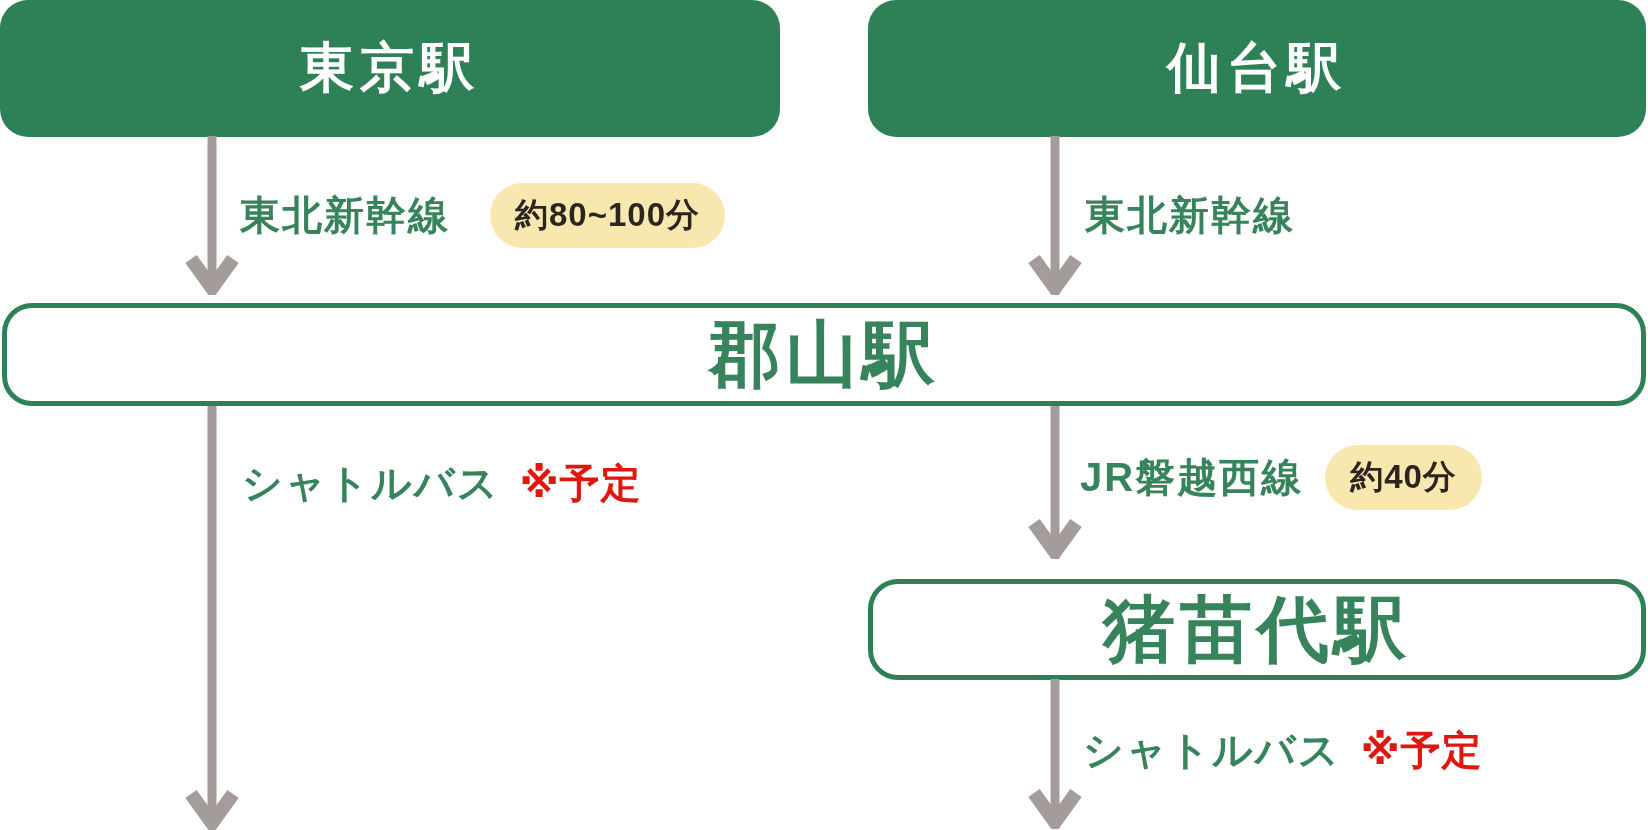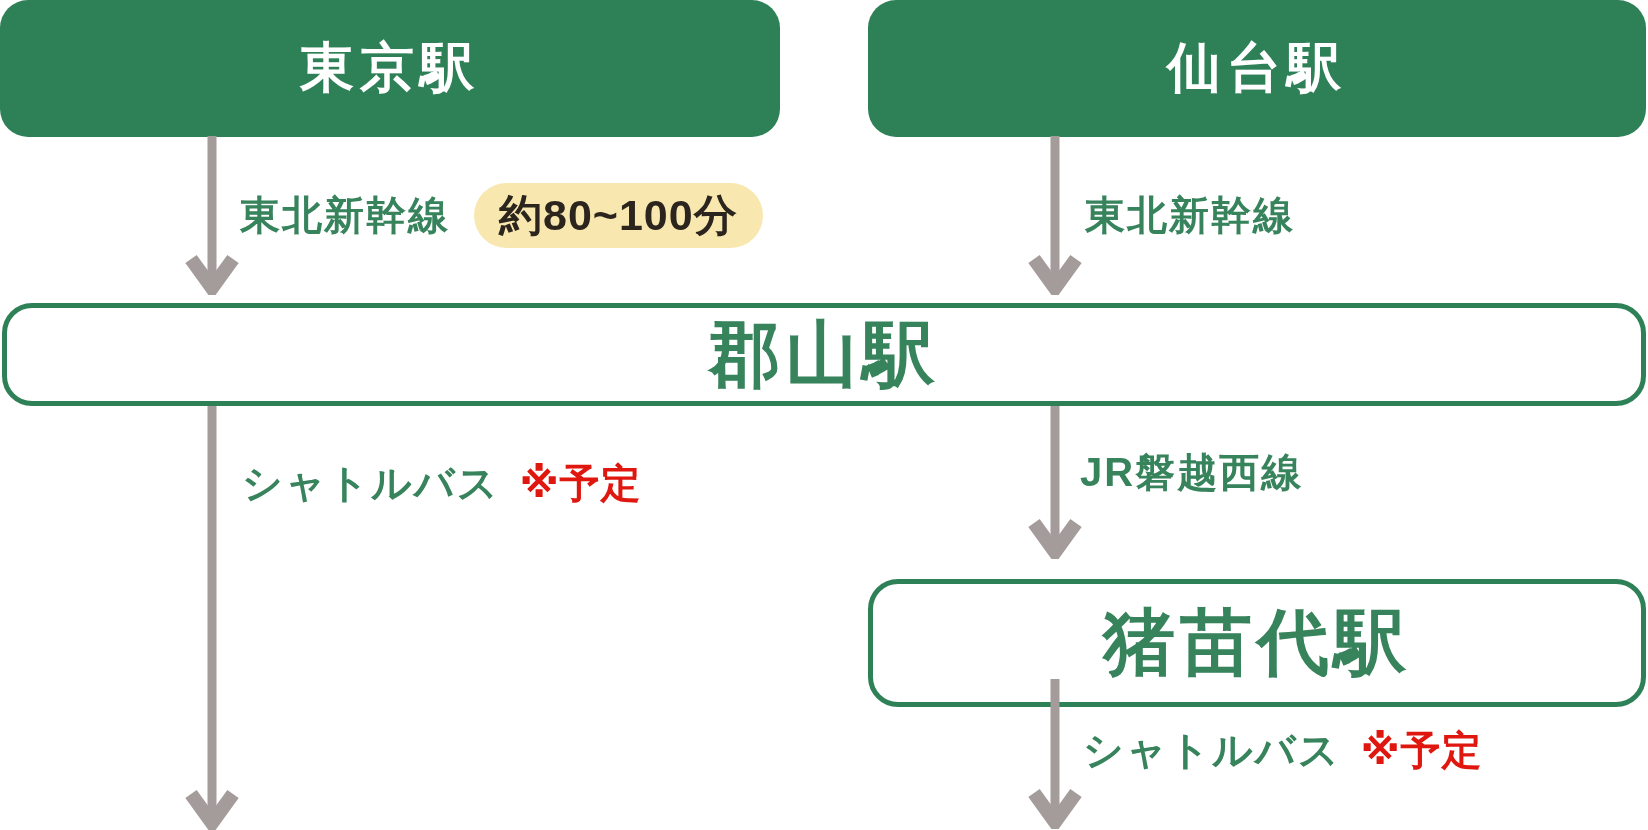--- a/index.html
+++ b/index.html
@@ -37,55 +37,55 @@
     background:var(--white);
     border:5px solid var(--green);
     color:var(--green_text);
     font-size:72px;
     letter-spacing:5px;
     border-radius:30px;
   }
   #box-tokyo{left:0;top:0;width:780px;height:137px;}
   #box-sendai{left:868px;top:0;width:778px;height:137px;}
   #box-koriyama{left:2px;top:303px;width:1644px;height:103px;}
-  #box-inawashiro{left:868px;top:579px;width:778px;height:128px;}
+  #box-inawashiro{left:868px;top:579px;width:778px;height:101px;}
 
   .arrow{position:absolute;color:var(--arrow_gray);line-height:0;}
   #arrow-tokyo{left:184px;top:136px;}
   #arrow-sendai{left:1027px;top:136px;}
   #arrow-koriyama-left{left:184px;top:406px;}
   #arrow-koriyama-right{left:1027px;top:406px;}
   #arrow-inawashiro{left:1027px;top:679px;}
 
   .route-row{
     position:absolute;
-    display:flex;align-items:center;gap:24px;
+    display:flex;align-items:center;gap:40px;
     white-space:nowrap;
   }
   .route-line{
     color:var(--green_text);
     font-size:40px;font-weight:bold;letter-spacing:2px;
   }
   .route-note{
     color:var(--note_red);
     font-size:40px;font-weight:bold;letter-spacing:1px;
   }
   .duration-badge{
     display:flex;align-items:center;justify-content:center;
     background:var(--badge_bg);
     color:var(--badge_text);
     border-radius:33px;
     height:65px;
     padding:0 25px;
-    font-size:43px;font-weight:bold;letter-spacing:1px;
+    font-size:33px;font-weight:bold;letter-spacing:1px;
   }
   #row-tokyo-koriyama{left:240px;top:183px;height:65px;}
   #row-sendai-koriyama{left:1085px;top:183px;height:65px;}
   #row-koriyama-shuttle{left:242px;top:455px;height:56px;gap:20px;}
-  #row-koriyama-inawashiro{left:1080px;top:445px;height:65px;gap:22px;flex-direction:column;}
+  #row-koriyama-inawashiro{left:1080px;top:445px;height:65px;gap:22px;}
   #row-inawashiro-shuttle{left:1083px;top:722px;height:56px;gap:20px;}
 </style>
 </head>
 <body>
 
 <div class="canvas">
 
   <div class="station-box station-filled" id="box-tokyo">
     <span>東京駅</span>
   </div>
@@ -136,20 +136,23 @@
 
   <div class="arrow" id="arrow-koriyama-right">
     <svg width="56" height="153" viewBox="0 0 56 153">
       <line x1="28" y1="0" x2="28" y2="141" stroke="currentColor" stroke-width="9"></line>
       <polyline points="7,117 28,146 49,117" fill="none" stroke="currentColor" stroke-width="14"></polyline>
     </svg>
   </div>
 
   <div class="route-row" id="row-koriyama-inawashiro">
     <span class="route-line">JR磐越西線</span>
+    <span class="duration-badge">
+      <span>約40分</span>
+    </span>
   </div>
 
   <div class="station-box station-outline" id="box-inawashiro">
     <span>猪苗代駅</span>
   </div>
 
   <div class="arrow" id="arrow-inawashiro">
     <svg width="56" height="150" viewBox="0 0 56 150">
       <line x1="28" y1="0" x2="28" y2="138" stroke="currentColor" stroke-width="9"></line>
       <polyline points="7,114 28,143 49,114" fill="none" stroke="currentColor" stroke-width="14"></polyline>

